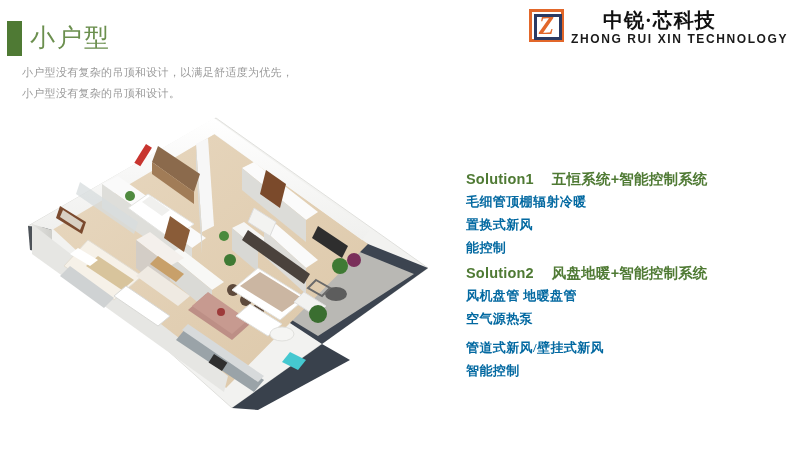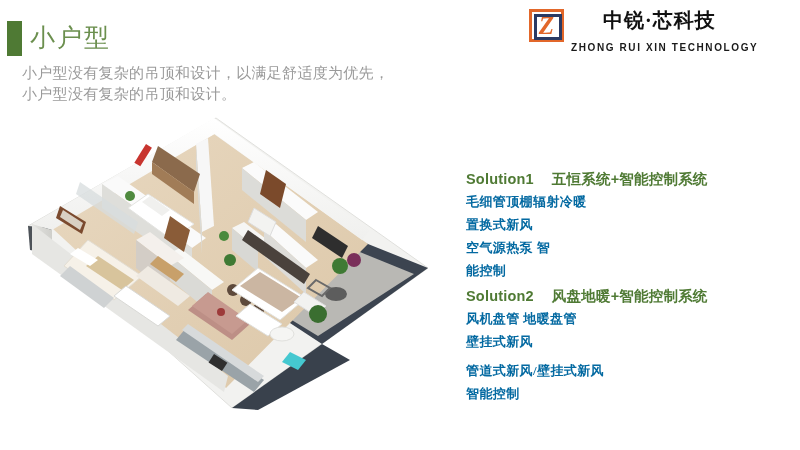--- a/index.html
+++ b/index.html
@@ -37,21 +37,21 @@
     font-weight: 400;
     color: #6b8f4e;
     letter-spacing: 2px;
     white-space: nowrap;
   }
   .subtitle {
     position: absolute;
     left: 22px;
     top: 62px;
     width: 420px;
-    font-size: 15px;
+    font-size: 11px;
     line-height: 21px;
     color: #9a9a9a;
     letter-spacing: .3px;
   }
   .subtitle .sub-line { display: block; white-space: nowrap; }
 
   
   .logo {
     position: absolute;
     left: 529px;
@@ -97,27 +97,27 @@
     font-family: "Liberation Serif", "DejaVu Serif", serif;
     font-weight: bold;
     font-size: 20px;
     line-height: 21px;
     color: #111111;
     letter-spacing: 1px;
     white-space: nowrap;
     margin-left: 32px;
   }
   .logo-en {
-    font-size: 10px;
+    font-size: 12px;
     line-height: 11px;
     color: #1a1a1a;
     font-weight: bold;
     letter-spacing: 1.6px;
     white-space: nowrap;
-    margin-top: 11px;
+    margin-top: 3px;
   }
 
   
   .solutions {
     position: absolute;
     left: 466px;
     top: 168px;
     width: 320px;
   }
   .solution-heading {
@@ -285,29 +285,28 @@
   </div>
 
   <div class="solutions">
 
     <div class="solution-block">
       <div class="solution-heading">
         <span class="sol-label">Solution1</span><span>五恒系统+智能控制系统</span>
       </div>
       <div class="spec-line">毛细管顶棚辐射冷暖</div>
       <div class="spec-line">置换式新风</div>
-      <div class="spec-line">空气源热泵 智</div>
       <div class="spec-line">能控制</div>
     </div>
 
     <div class="solution-block block-2">
       <div class="solution-heading">
         <span class="sol-label">Solution2</span><span>风盘地暖+智能控制系统</span>
       </div>
       <div class="spec-line">风机盘管 地暖盘管</div>
-      <div class="spec-line">壁挂式新风</div>
+      <div class="spec-line">空气源热泵</div>
       <div class="spec-line gap-before">管道式新风/壁挂式新风</div>
       <div class="spec-line">智能控制</div>
     </div>
 
   </div>
 
 </div>
 
 </body></html>

